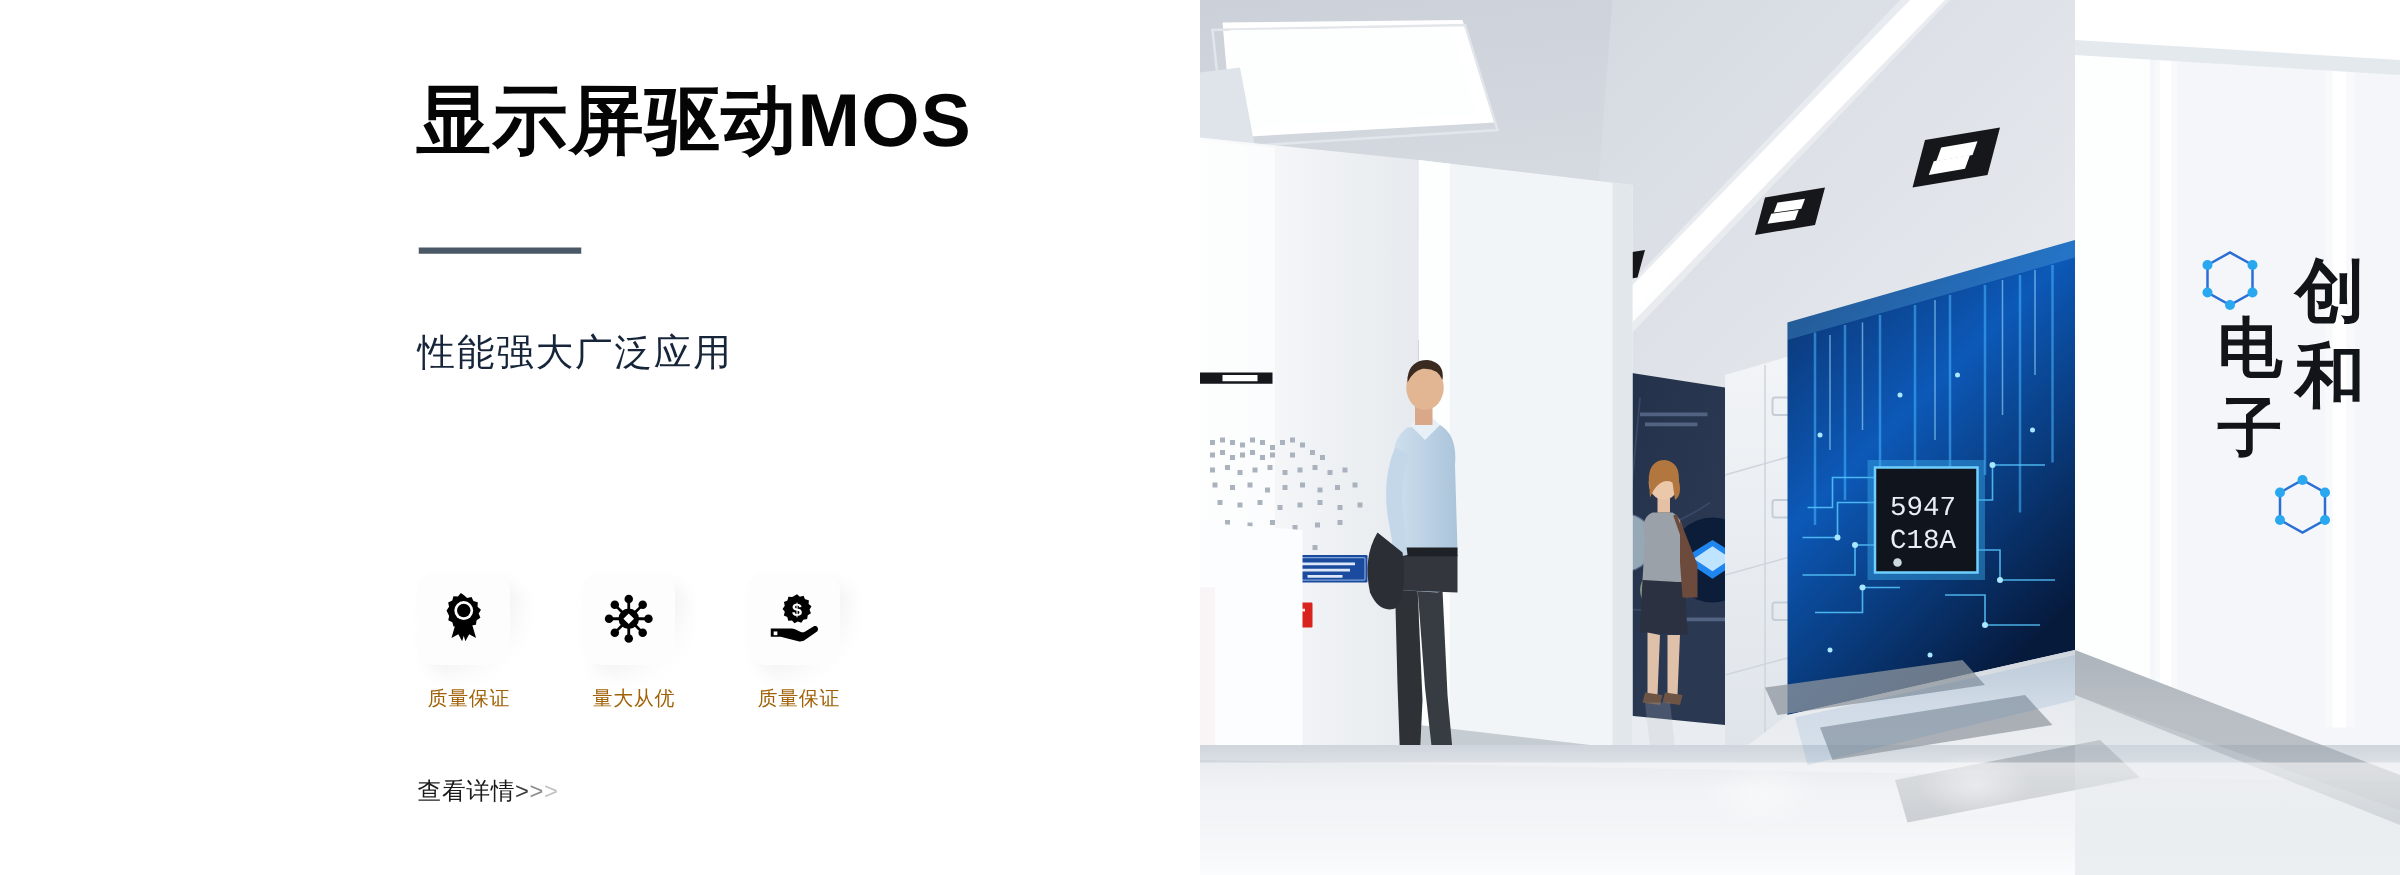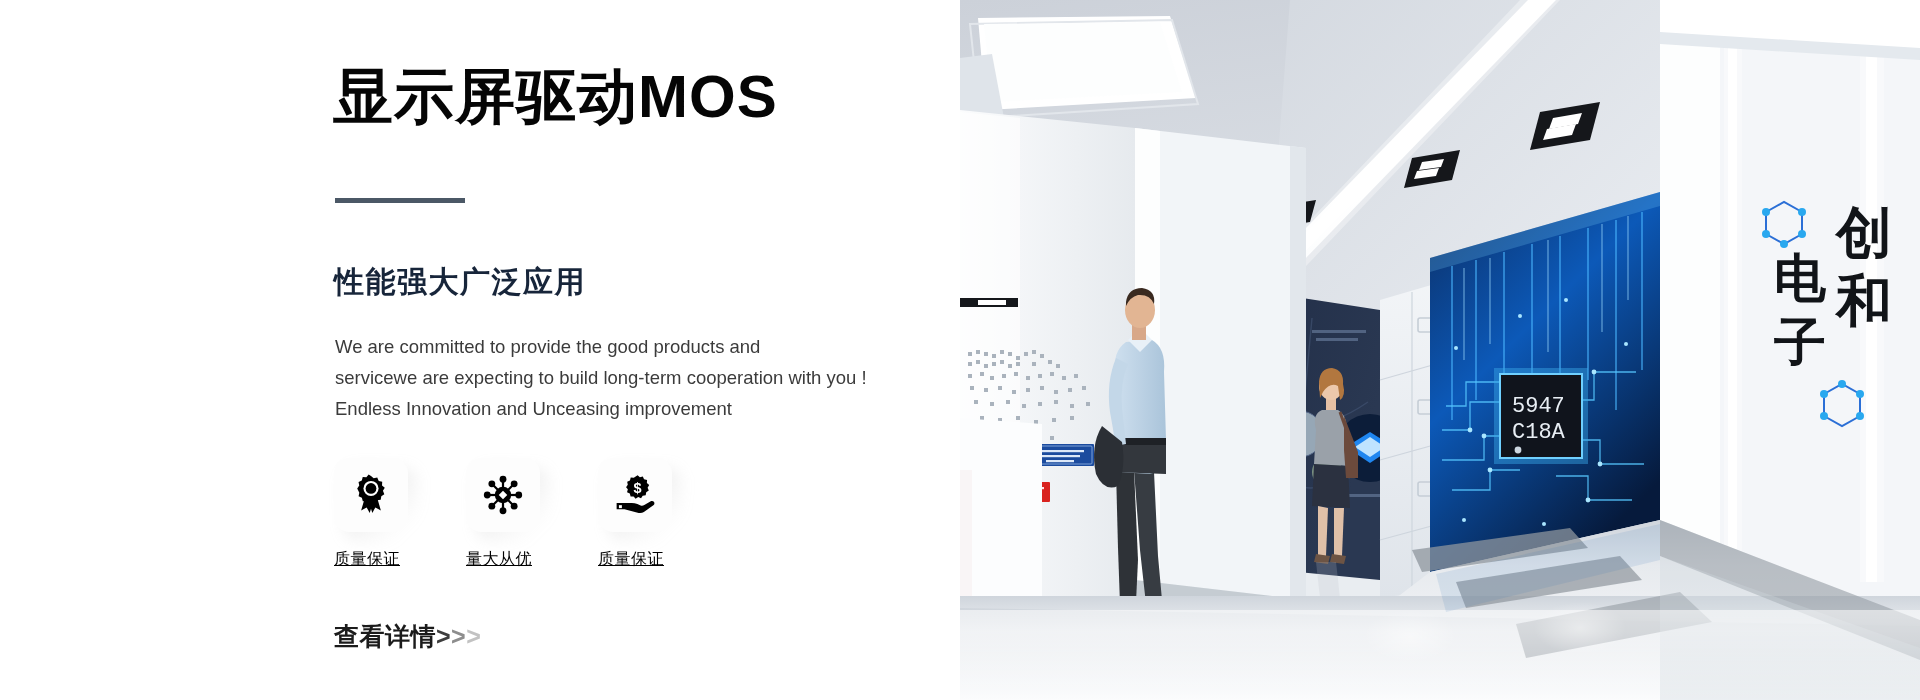--- a/index.html
+++ b/index.html
@@ -17,20 +17,21 @@
     overflow: hidden;
   }
 
   
   .text-panel {
     position: absolute;
     left: 0; top: 0;
     width: 960px; height: 700px;
     background: #ffffff;
     z-index: 5;
+    text-align: right;
   }
 
   .title {
     position: absolute;
     left: 333px; top: 62px;
     font-size: 60px;
     font-weight: 700;
     letter-spacing: 1px;
     color: #050505;
     line-height: 1.18;
@@ -41,21 +42,21 @@
     position: absolute;
     left: 335px; top: 198px;
     width: 130px; height: 5px;
     background: #4b5866;
   }
 
   .subtitle {
     position: absolute;
     left: 334px; top: 262px;
     font-size: 30px;
-    font-weight: 700;
+    font-weight: 400;
     letter-spacing: 1.5px;
     color: #17253a;
     white-space: nowrap;
   }
 
   .desc {
     position: absolute;
     left: 335px; top: 331px;
     font-size: 18.5px;
     font-weight: 400;
@@ -89,35 +90,33 @@
     width: 74px; height: 74px;
     border-radius: 15px;
     background: linear-gradient(135deg, rgba(150,150,150,.34) 0%, rgba(175,175,175,.17) 45%, rgba(255,255,255,0) 85%);
     filter: blur(7px);
     z-index: -1;
   }
   .tile svg { display: block; }
   .feature-label {
     margin-top: 17px;
     font-size: 16px;
-    color: #000000;
+    color: #a16207;
     letter-spacing: .5px;
     white-space: nowrap;
-    text-decoration: underline;
   }
 
   .cta {
     position: absolute;
     left: 334px; top: 620px;
-    font-size: 25px;
+    font-size: 19px;
     color: #1b1b1b;
     letter-spacing: .5px;
     text-decoration: none;
     white-space: nowrap;
-    font-weight: bold;
   }
   .cta .ch1 { color: #3d3d3d; }
   .cta .ch2 { color: #8d8d8d; }
   .cta .ch3 { color: #c2c2c2; }
 
   
   .photo {
     position: absolute;
     left: 960px; top: 0;
     width: 960px; height: 700px;
@@ -132,25 +131,20 @@
 <div class="banner">
 
   <div class="text-panel">
 
     <h1 class="title">显示屏驱动MOS</h1>
 
     <div class="divider"></div>
 
     <h2 class="subtitle">性能强大广泛应用</h2>
 
-    <div class="desc">
-      <div>We are committed to provide the good products and</div>
-      <div>servicewe are expecting to build long-term cooperation with you !</div>
-      <div>Endless Innovation and Unceasing improvement</div>
-    </div>
 
     <div class="features">
 
       <div class="feature">
         <div class="tile">
           <span>
             <svg width="42" height="42" viewBox="0 0 64 64" fill="#000">
               <path d="M32 3l4.1 3.6 5.4-1.1 2.3 5 5.3 1.4-.3 5.5 4.2 3.5-2.8 4.8 2.1 5.1-4.6 3 -.9 5.4 -5.4.9 -3 4.6 -5.1-2.1 -4.8 2.8 -3.5-4.2 -5.5.3 -1.4-5.3 -5-2.3 1.1-5.4L11 22l3.1-4.5 -1.1-5.4 5-2.3 1.4-5.3 5.5.3L28.4 .6z"></path>
               <circle cx="32" cy="22" r="11.5" fill="#fff"></circle>
               <circle cx="32" cy="22" r="8.2" fill="#000"></circle>

